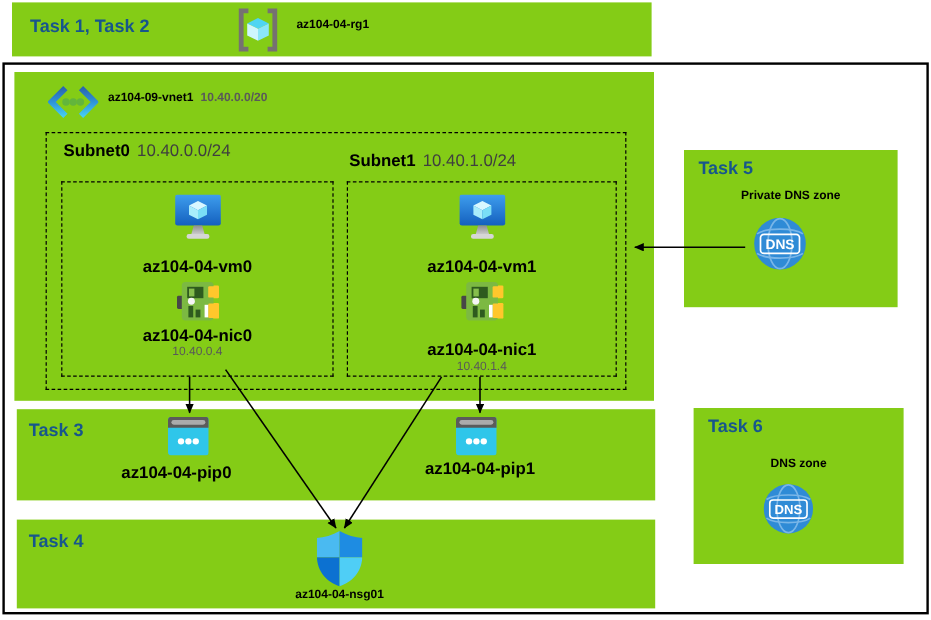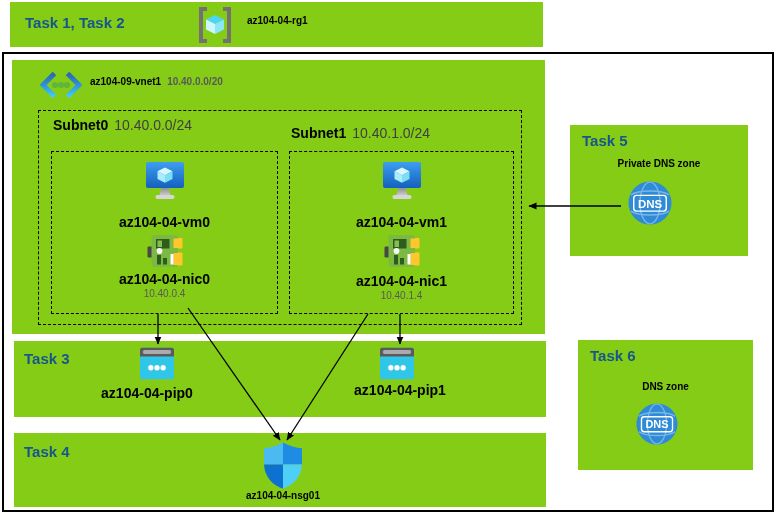--- a/index.html
+++ b/index.html
@@ -124,21 +124,21 @@
 
       <div class="abs dashed" style="left:250px;top:40px;width:225px;height:163px">
         <div class="subnet-content">
           <svg width="44" height="42">
               <use href="#icon-vm"></use>
             </svg>
           <div class="name-label" style="margin-top:10px">az104-04-vm1</div>
           <svg width="36" height="36" style="margin-top:3px">
               <use href="#icon-nic"></use>
             </svg>
-          <div class="name-label" style="margin-top:4px">az104-04-nic1</div>
+          <div class="name-label" style="margin-top:14px">az104-04-nic1</div>
           <div class="ip-label" style="margin-top:1px">10.40.1.4</div>
         </div>
       </div>
     </div>
   </div>
 
   <div class="abs band" style="left:14px;top:341px;width:532px;height:76px">
     <div class="abs task-label" style="left:10px;top:9px">Task 3</div>
     <svg class="abs" style="left:126px;top:6px" width="34" height="33" viewBox="0 0 36 34">
         <use href="#icon-pip"></use>

